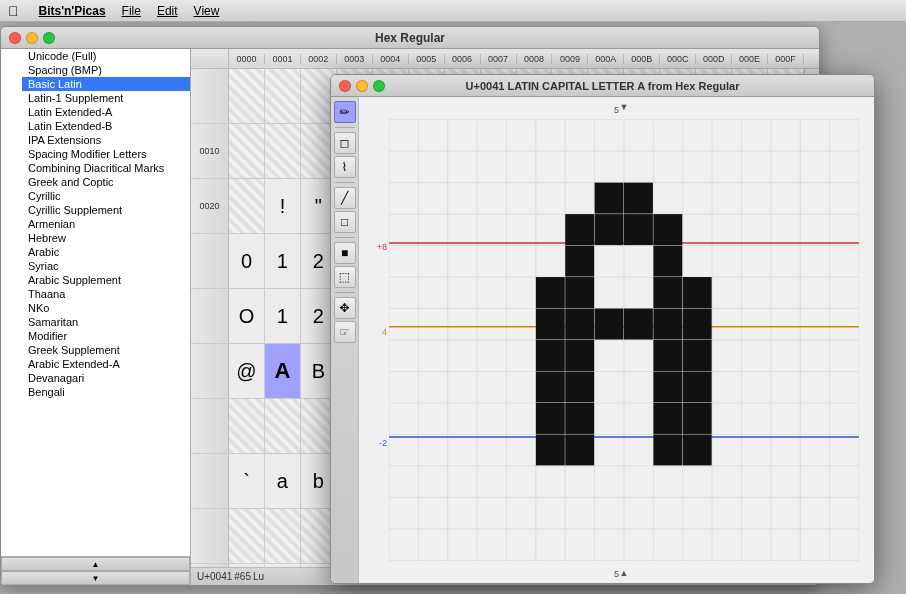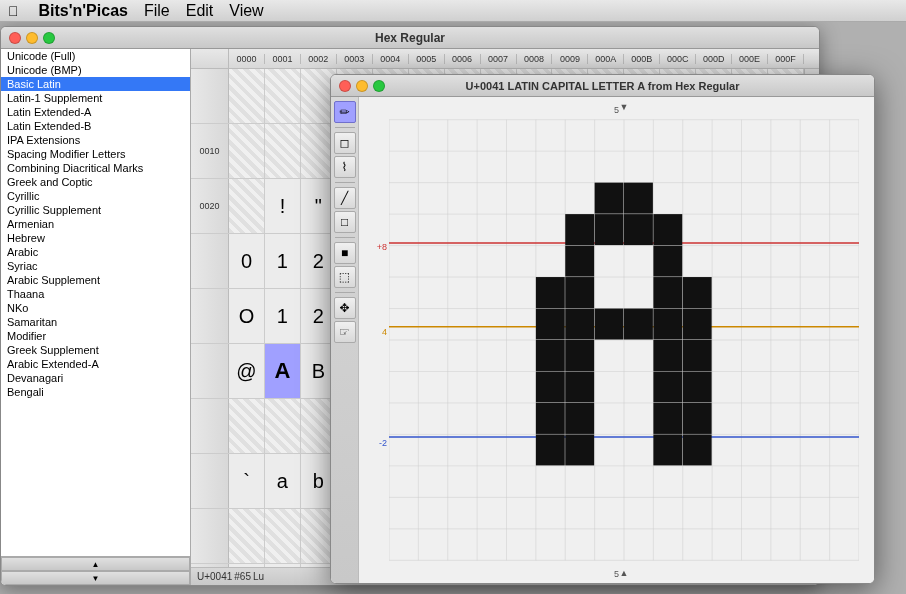--- a/index.html
+++ b/index.html
@@ -24,23 +24,24 @@
       padding: 0 8px;
       gap: 16px;
       position: relative;
       z-index: 100;
     }
     .menubar-apple {
       font-size: 14px;
       margin-right: 4px;
     }
     .menubar-item {
-      font-size: 16px;
+      font-size: 12px;
       font-weight: 500;
       color: #000;
+      text-decoration: underline;
     }
     .menubar-item.app-name { font-weight: 700; }
 
     
     .main-window {
       position: absolute;
       top: 26px;
       left: 0;
       width: 820px;
       height: 560px;
@@ -96,20 +97,21 @@
       background: #fff;
       border-right: 1px solid #aaa;
       overflow: hidden;
       display: flex;
       flex-direction: column;
     }
     .unicode-list {
       flex: 1;
       overflow-y: auto;
       overflow-x: hidden;
+      padding-left: 21px;
     }
     .unicode-item {
       padding: 1px 6px;
       font-size: 11px;
       color: #000;
       cursor: pointer;
       white-space: nowrap;
     }
     .unicode-item.selected {
       background: #3478f6;
@@ -380,21 +382,21 @@
       <div class="traffic-light tl-max"></div>
     </div>
     <span class="title-bar-title">Hex Regular</span>
   </div>
 
   <div class="main-content">
 
     <div class="left-panel">
       <div class="unicode-list" id="unicode-list">
       <div class="unicode-item">Unicode (Full)</div>
-          <div class="unicode-item">Unicode (BMP)</div>
+          <div class="unicode-item">Spacing (BMP)</div>
           <div class="unicode-item selected">Basic Latin</div>
           <div class="unicode-item">Latin-1 Supplement</div>
           <div class="unicode-item">Latin Extended-A</div>
           <div class="unicode-item">Latin Extended-B</div>
           <div class="unicode-item">IPA Extensions</div>
           <div class="unicode-item">Spacing Modifier Letters</div>
           <div class="unicode-item">Combining Diacritical Marks</div>
           <div class="unicode-item">Greek and Coptic</div>
           <div class="unicode-item">Cyrillic</div>
           <div class="unicode-item">Cyrillic Supplement</div>

